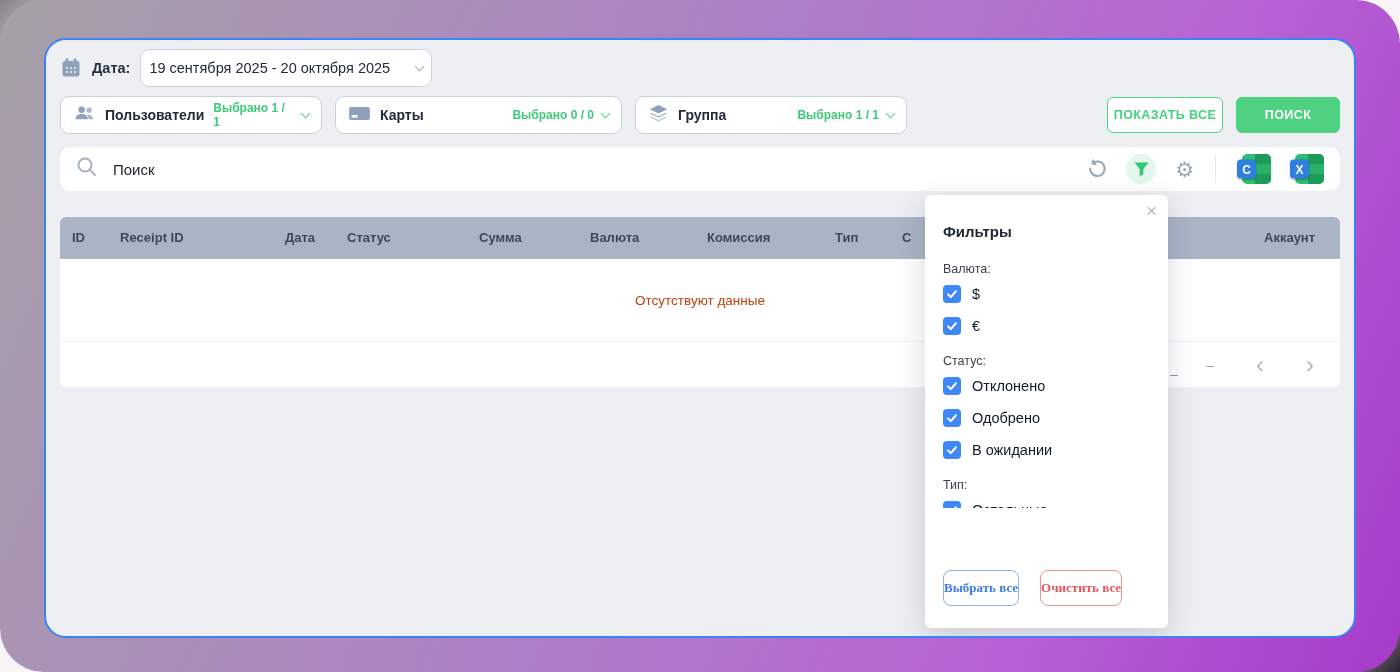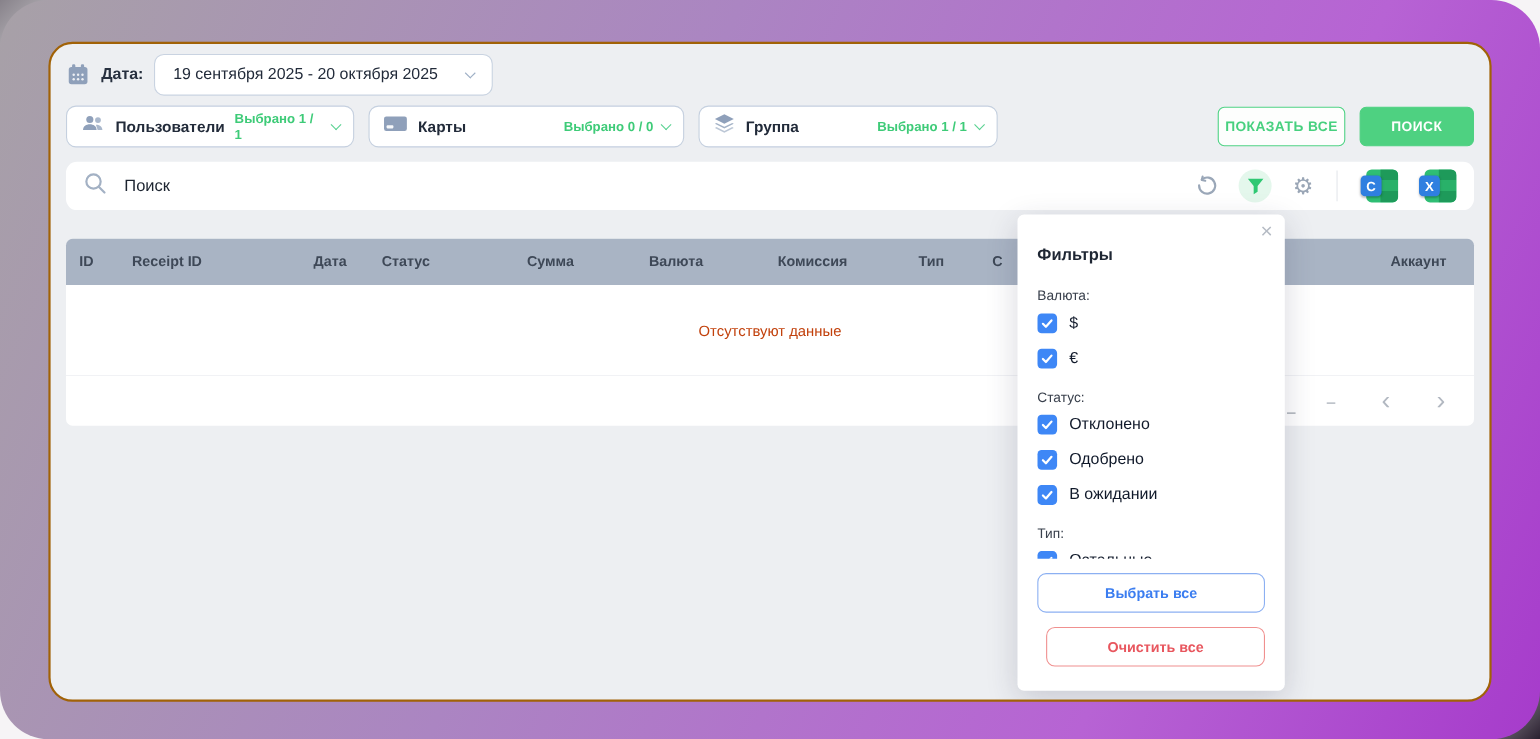--- a/index.html
+++ b/index.html
@@ -2,26 +2,26 @@
 <html><head>
 <meta charset="utf-8">
 <style>
   * { margin:0; padding:0; box-sizing:border-box; }
   html,body { width:1400px; height:672px; overflow:hidden;
     font-family:"Liberation Sans","DejaVu Sans",sans-serif;
     background:linear-gradient(135deg,#87828a 0%,#f6f4f6 7%,#f6f4f6 93%,#2a2030 100%); }
   .bg { position:absolute; inset:0; border-radius:44px;
     background:linear-gradient(113deg,#a7a1a7 0%,#ab85c2 40%,#b763d4 75%,#a63bcb 100%); }
   .card { position:absolute; left:44px; top:38px; width:1312px; height:600px;
-    background:#edeff2; border:2px solid #a16207; border-radius:22px; overflow:hidden; }
+    background:#edeff2; border:2px solid #3b82f6; border-radius:22px; overflow:hidden; }
 
   
   .date-row { position:absolute; left:14px; top:8px; height:40px; display:flex; align-items:center; gap:10px; }
   .date-label { font-size:14.5px; font-weight:700; color:#27303f; }
-  .date-select { display:flex; align-items:center; gap:26px; height:38px; padding:0 16px;
+  .date-select { display:flex; align-items:center; gap:26px; height:38px; padding:0 8px;
     background:#fff; border:1px solid #c9d3e1; border-radius:9px; cursor:pointer; }
   .date-value { font-size:14.5px; color:#222b3a; }
   .chev { display:inline-block; width:7px; height:7px; border-right:1.8px solid #9fb0c6;
     border-bottom:1.8px solid #9fb0c6; transform:rotate(45deg); margin-top:-3px; }
   .chev.green { border-color:#59d291; }
 
   
   .filter-row { position:absolute; left:14px; right:14px; top:55px; height:40px; display:flex; gap:13px; align-items:center;justify-content:space-between; }
   .dropdown { display:flex; align-items:center; gap:9px; height:38px; padding:0 12px;
     background:#fff; border:1px solid #c5d0df; border-radius:9px; cursor:pointer; }
@@ -72,21 +72,21 @@
     border-radius:6px; box-shadow:0 8px 28px rgba(40,40,70,.18); z-index:5; padding:18px 18px 0; }
   .panel-close { position:absolute; top:5px; right:11px; font-size:19px; color:#b5bbc4; cursor:pointer; }
   .panel-title { font-size:15px; font-weight:700; color:#1e2633; margin-top:10px; }
   .panel-scroll { position:relative; height:258px; overflow:hidden; margin-top:10px; }
   .grp-label { font-size:12.5px; color:#3a414d; margin:12px 0 2px; }
   .grp-label:first-child { margin-top:12px; }
   .opt { display:flex; align-items:center; gap:11px; padding:7px 0; cursor:pointer; }
   .opt-label { font-size:14.5px; color:#10192a; font-weight:500; }
   .cbox { width:18px; height:18px; border-radius:4px; background:#3e87f6; flex:0 0 auto;
     display:flex; align-items:center; justify-content:center; }
-  .panel-footer { position:absolute; left:18px; right:18px; bottom:22px; display:flex; flex-direction:column; gap:13px; }
+  .panel-footer { position:absolute; left:18px; right:18px; bottom:22px; display:flex; flex-direction:row; gap:13px;font-family:Liberation Serif, serif; }
   .pf-btn { height:36px; border-radius:8px; background:#fff; font-size:13px; font-weight:600;
     display:flex; align-items:center; justify-content:center; cursor:pointer; }
   .pf-select { border:1px solid #8cb0f2; color:#3b7df0; }
   .pf-clear { border:1px solid #f0908f; color:#e8565e;margin-left:8px; }
 </style>
 </head>
 <body>
 
 <div class="bg"></div>
 

